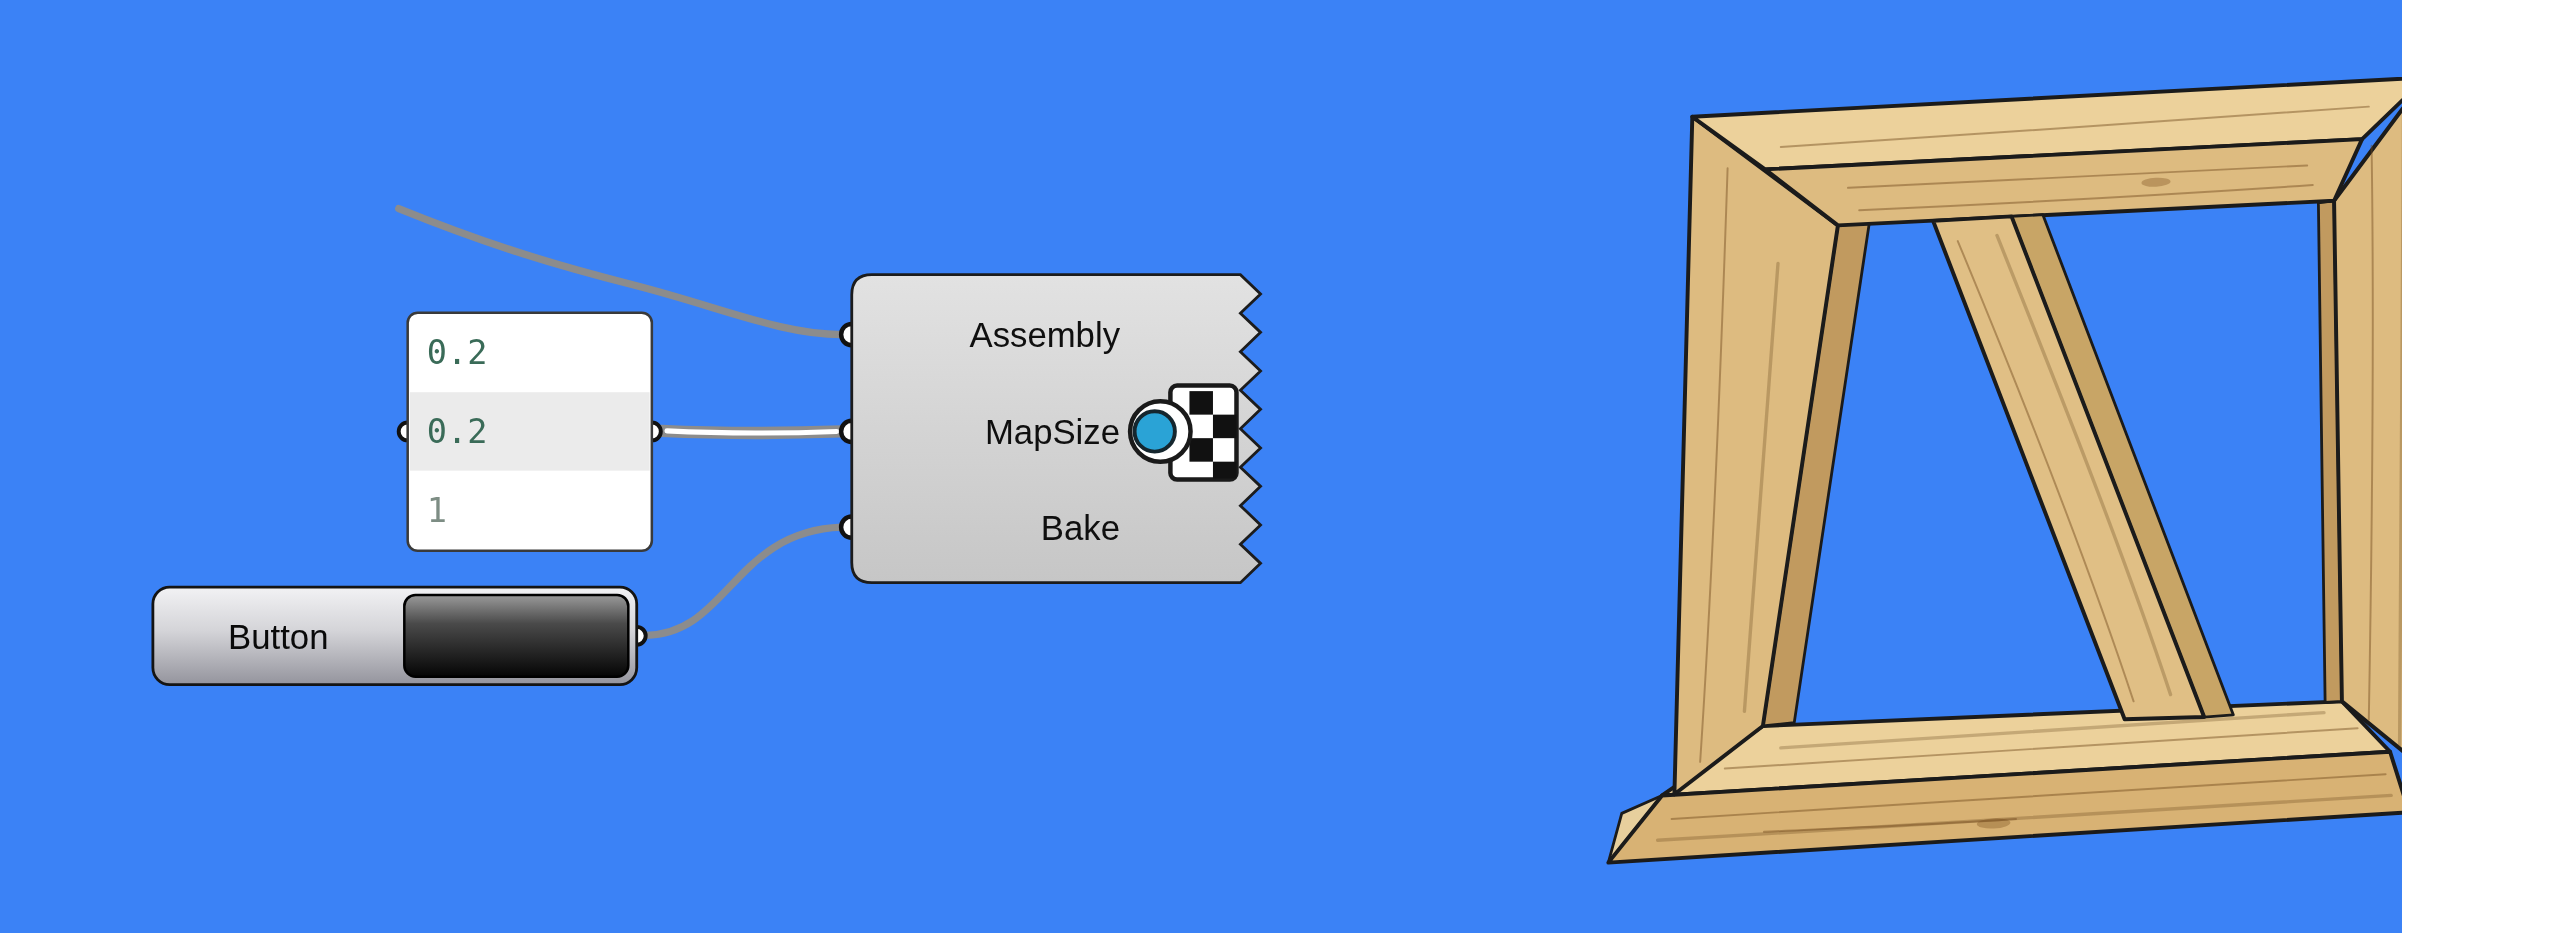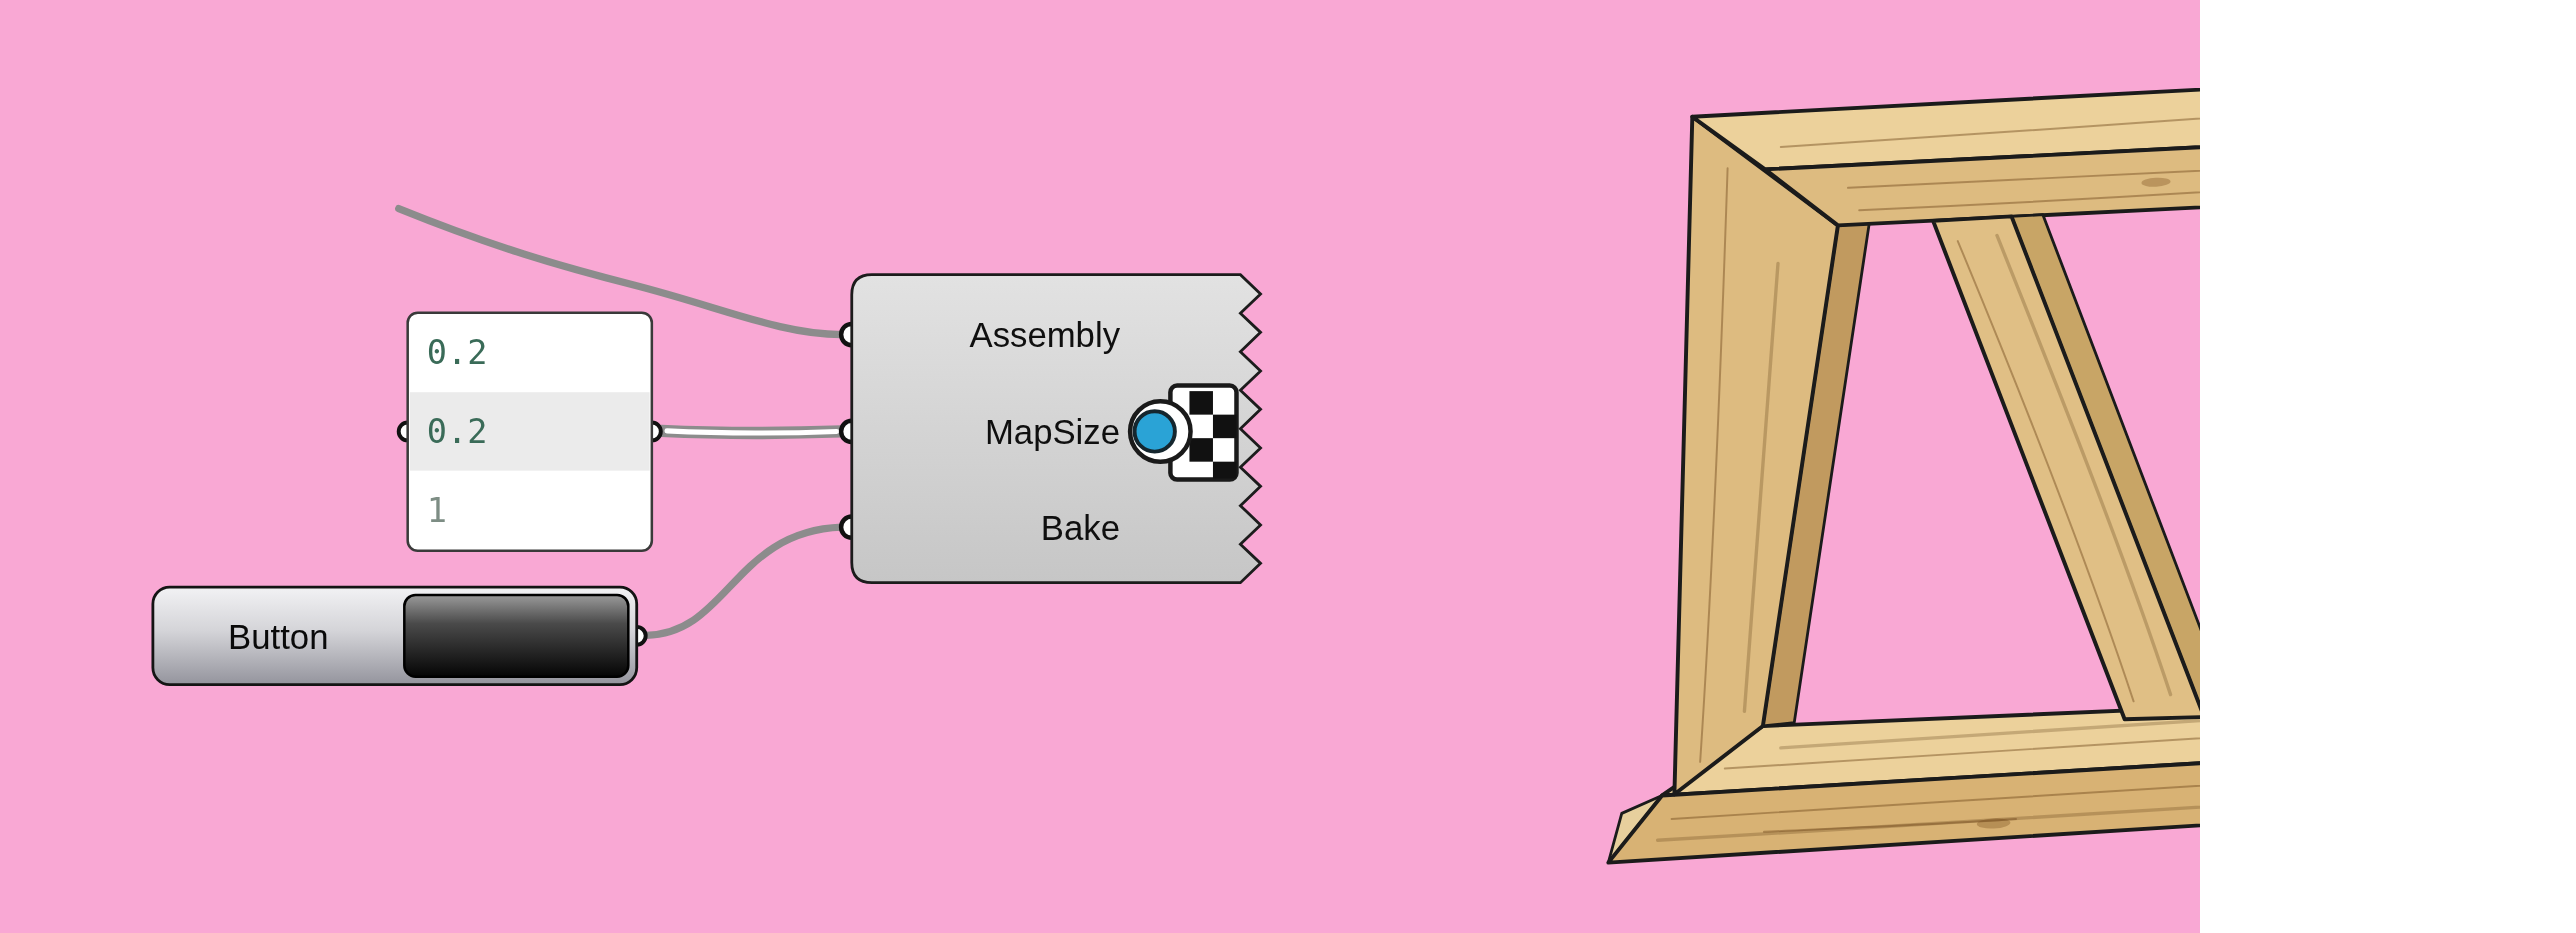--- a/index.html
+++ b/index.html
@@ -1,20 +1,20 @@
 <!DOCTYPE html>
 <html style="font-size:9px"><head>
 <meta charset="utf-8">
 <style>
   html, body { margin: 0; padding: 0; background: #ffffff; }
   #canvas {
     position: relative;
-    width: 2200px;
+    width: 2402px;
     height: 934px;
-    background: #f9a8d4;
+    background: #3b82f6;
     overflow: hidden;
     font-family: "Liberation Sans", sans-serif;
   }
   svg { display: block; }
   .gh-label { font-family: "Liberation Sans", sans-serif; }
   .panel-text { font-family: "DejaVu Sans Mono", monospace; }
   .grain  { fill: none; stroke: rgba(112,74,28,0.45); stroke-width: 3.5; stroke-linecap: round; }
   .grain2 { fill: none; stroke: rgba(92,60,22,0.28); stroke-width: 6;  stroke-linecap: round; }
   .face   { stroke: #1b1b1b; stroke-width: 7; stroke-linejoin: round; }
   .face-thin { stroke: #1b1b1b; stroke-width: 5; stroke-linejoin: round; }

